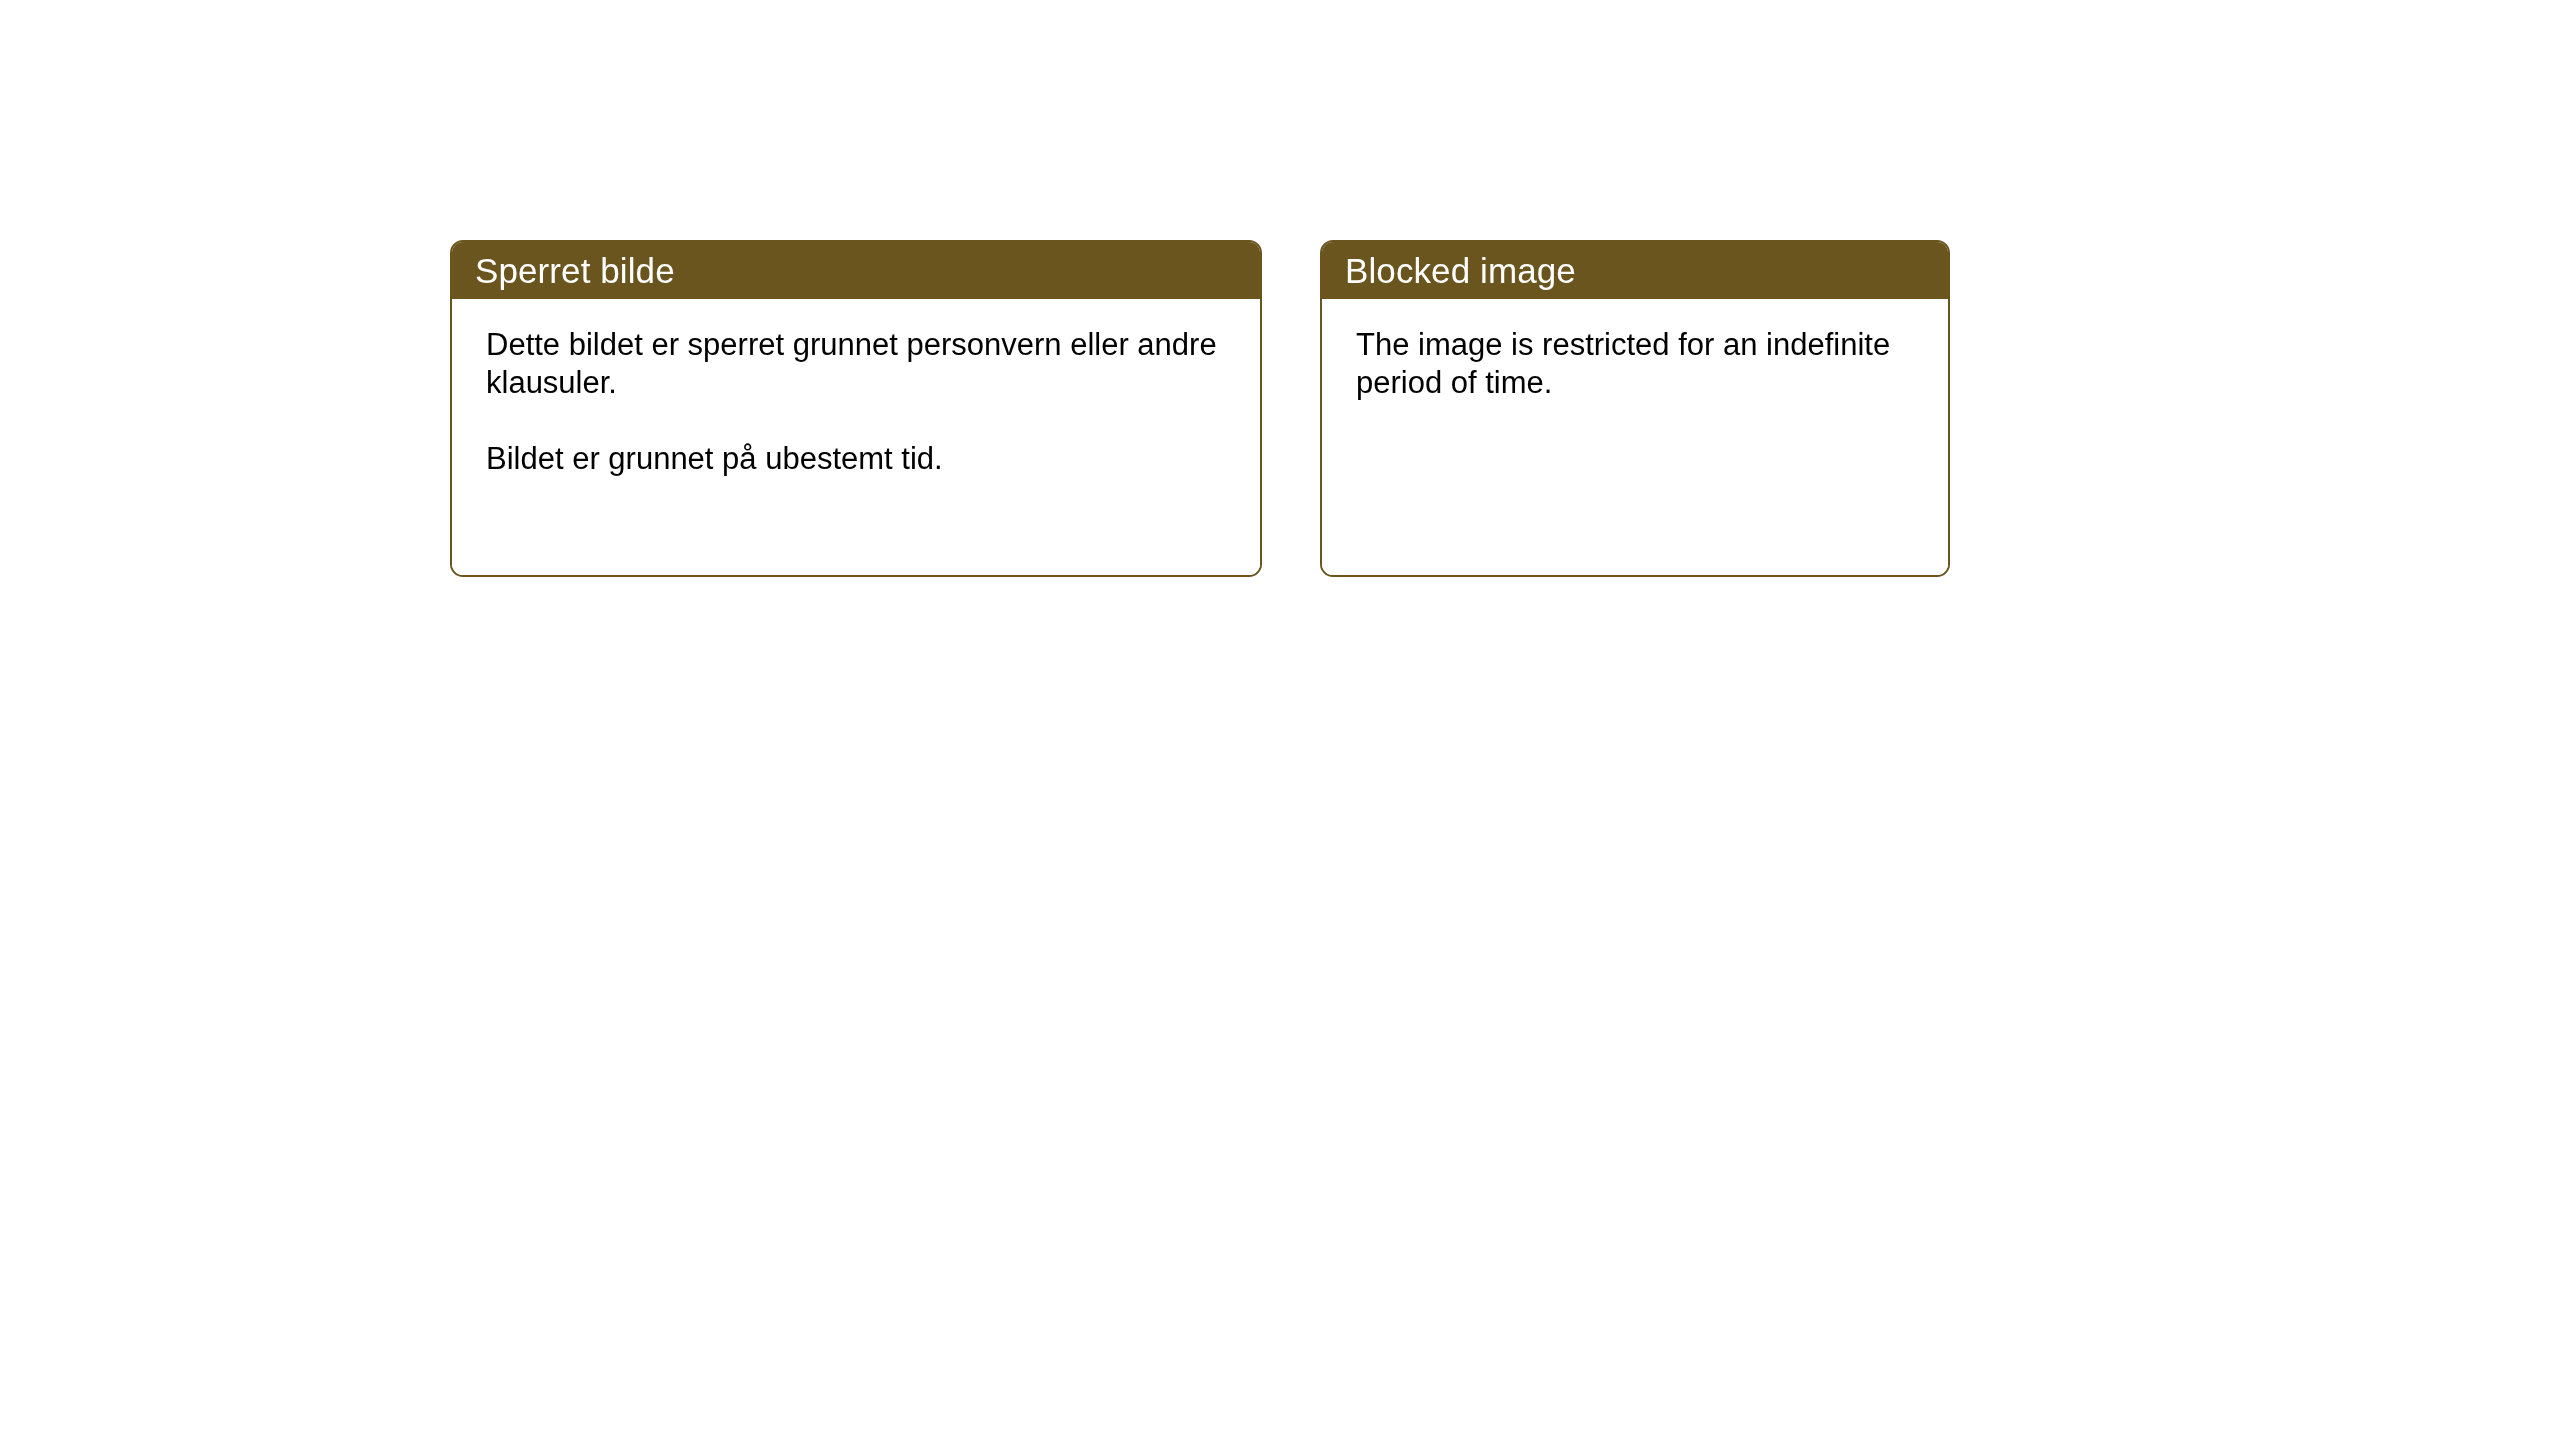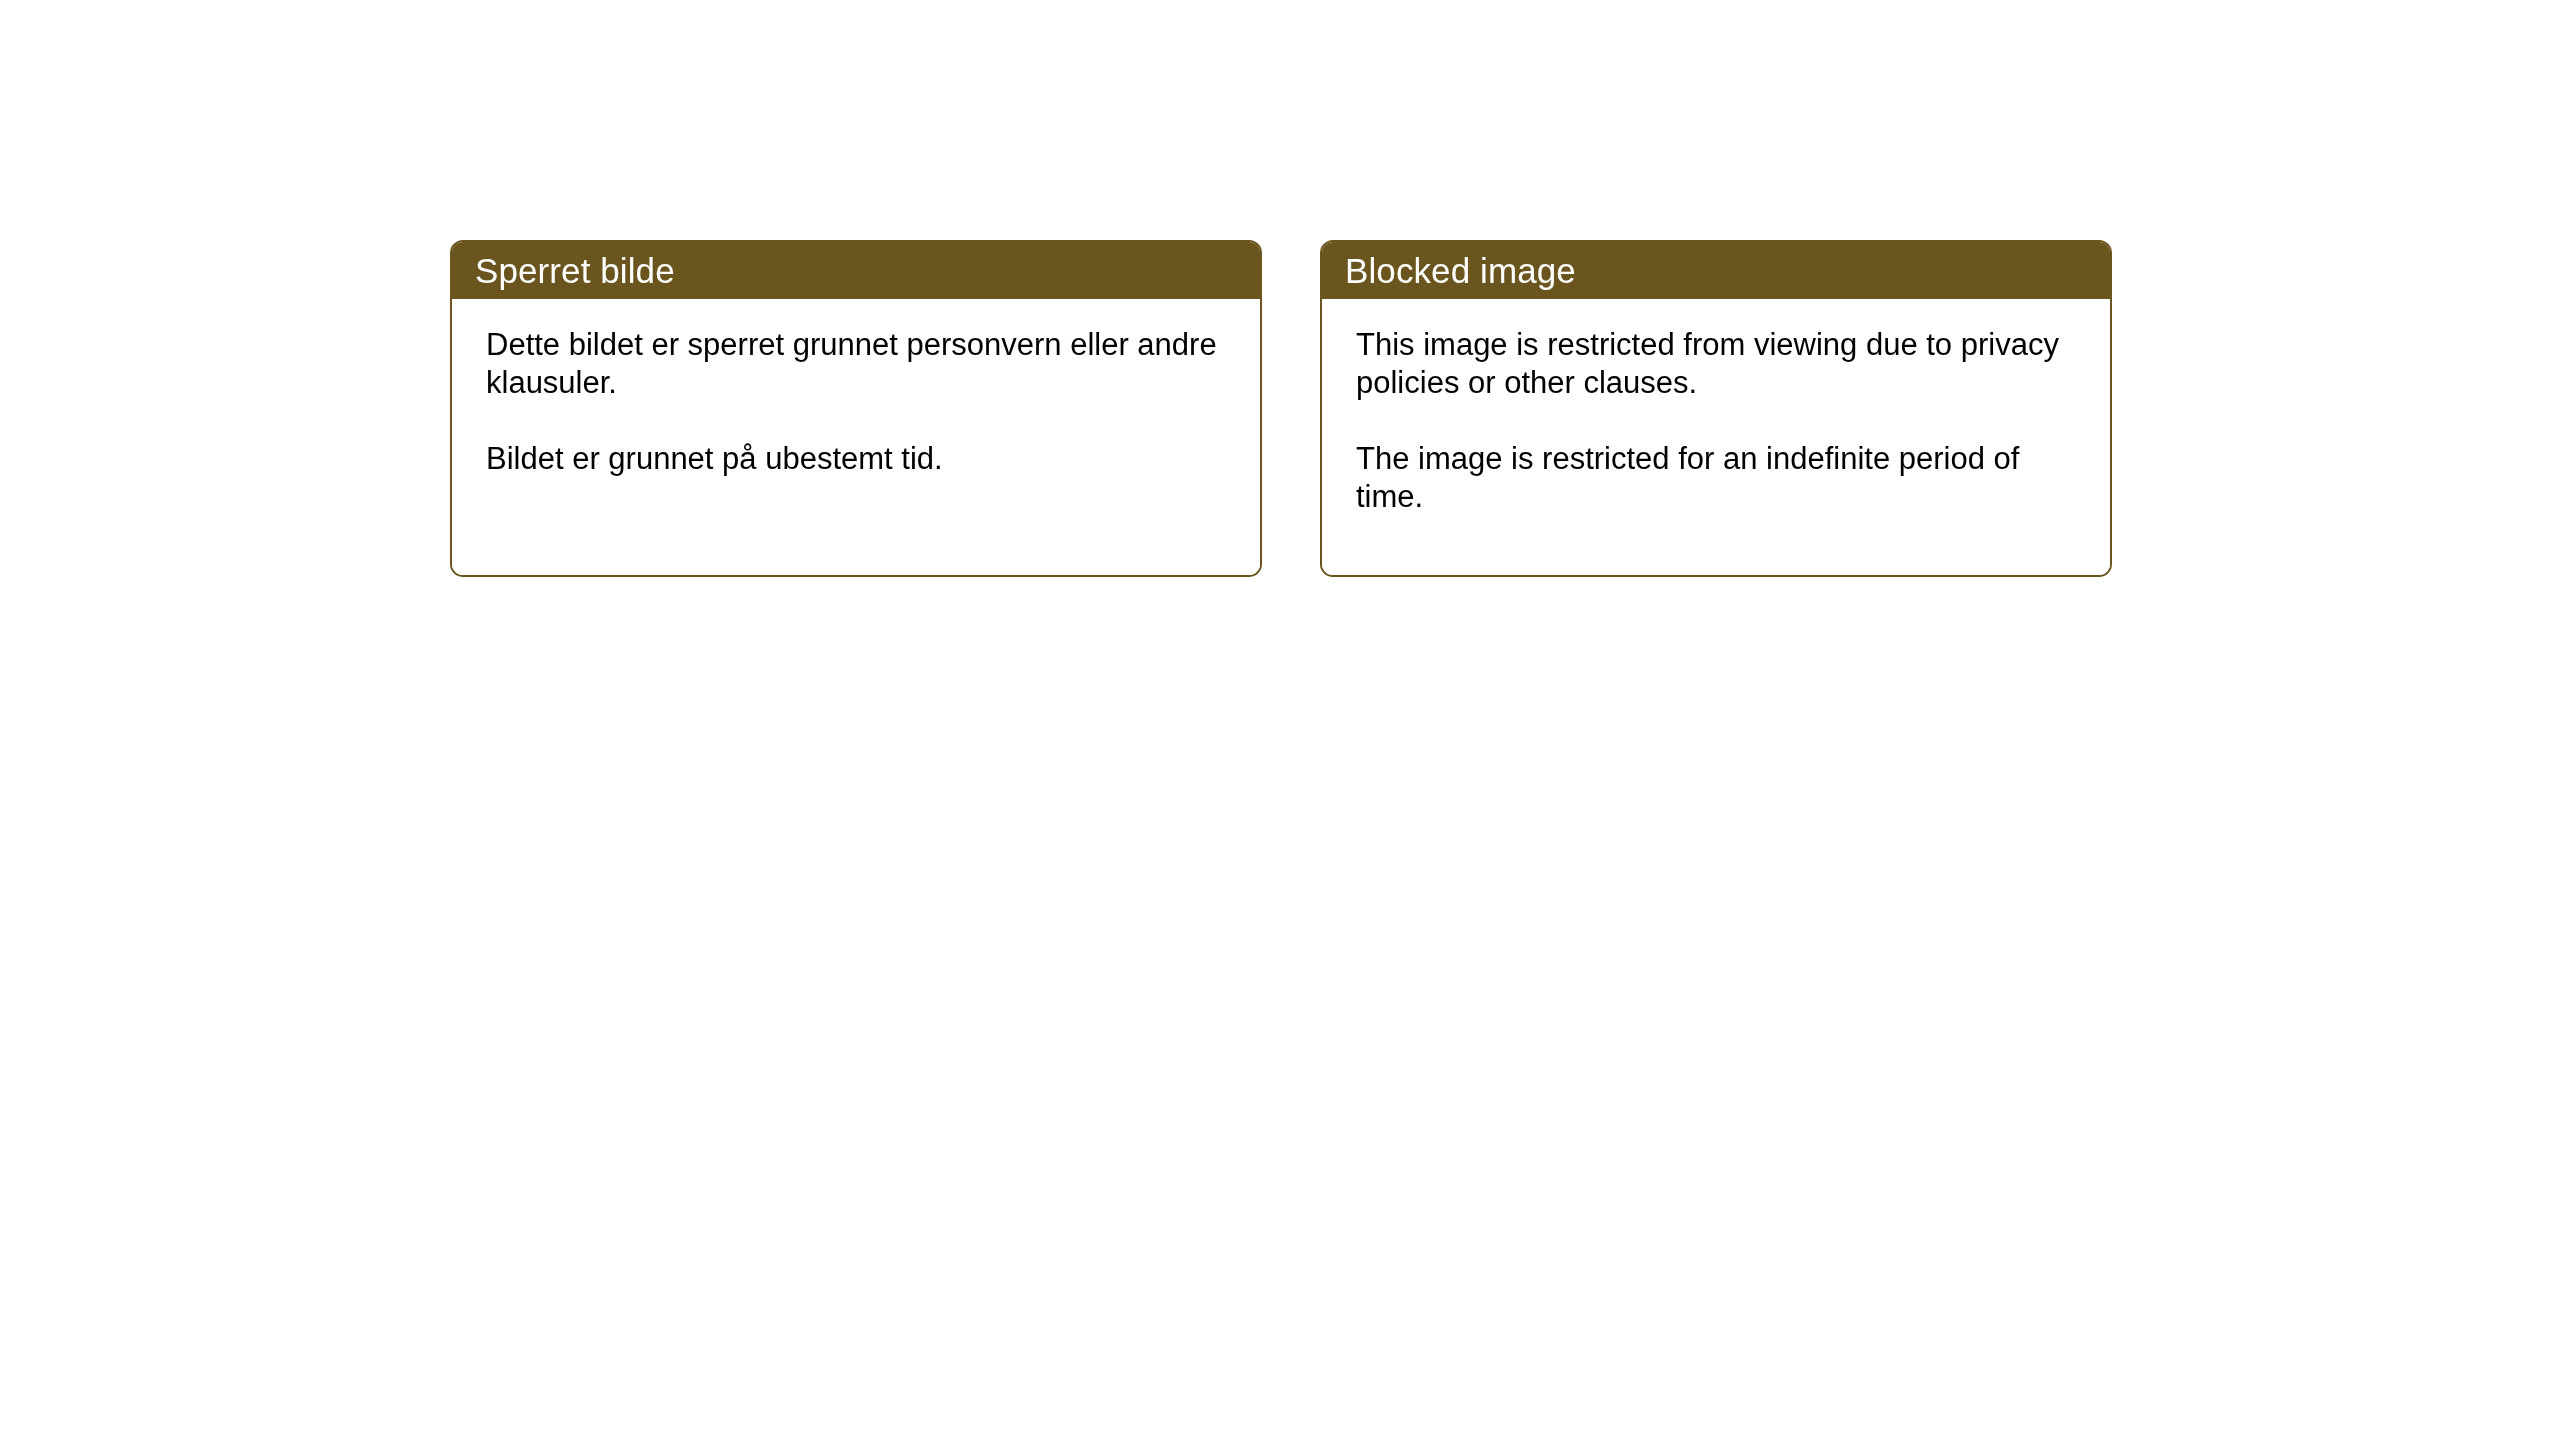--- a/index.html
+++ b/index.html
@@ -29,21 +29,21 @@
     box-sizing: border-box;
     background: #ffffff;
     border: 2px solid #6b551e;
     border-radius: 13px;
     overflow: hidden;
     display: flex;
     flex-direction: column;
     height: 337px;
   }
   .notice-card.card-no  { width: 812px; }
-  .notice-card.card-en  { width: 792px; }
+  .notice-card.card-en  { width: 630px; }
 
   .card-header {
     background: #6b551e;
     height: 58px;
     flex: 0 0 58px;
     display: flex;
     align-items: center;
     padding: 0 0 0 24px;
     border-radius: 10px 10px 0 0;
     margin: -1px -1px 0 -1px;
@@ -86,18 +86,17 @@
       <p class="card-paragraph">Dette bildet er sperret grunnet personvern eller andre klausuler.</p>
       <p class="card-paragraph">Bildet er grunnet på ubestemt tid.</p>
     </div>
   </section>
 
   <section class="notice-card card-en">
     <div class="card-header">
       <h2 class="card-title">Blocked image</h2>
     </div>
     <div class="card-body">
-      <p class="card-paragraph">This image is restricted from viewing due to privacy policies or other clauses.</p>
       <p class="card-paragraph">The image is restricted for an indefinite period of time.</p>
     </div>
   </section>
 
 </div>
 
 </body></html>

